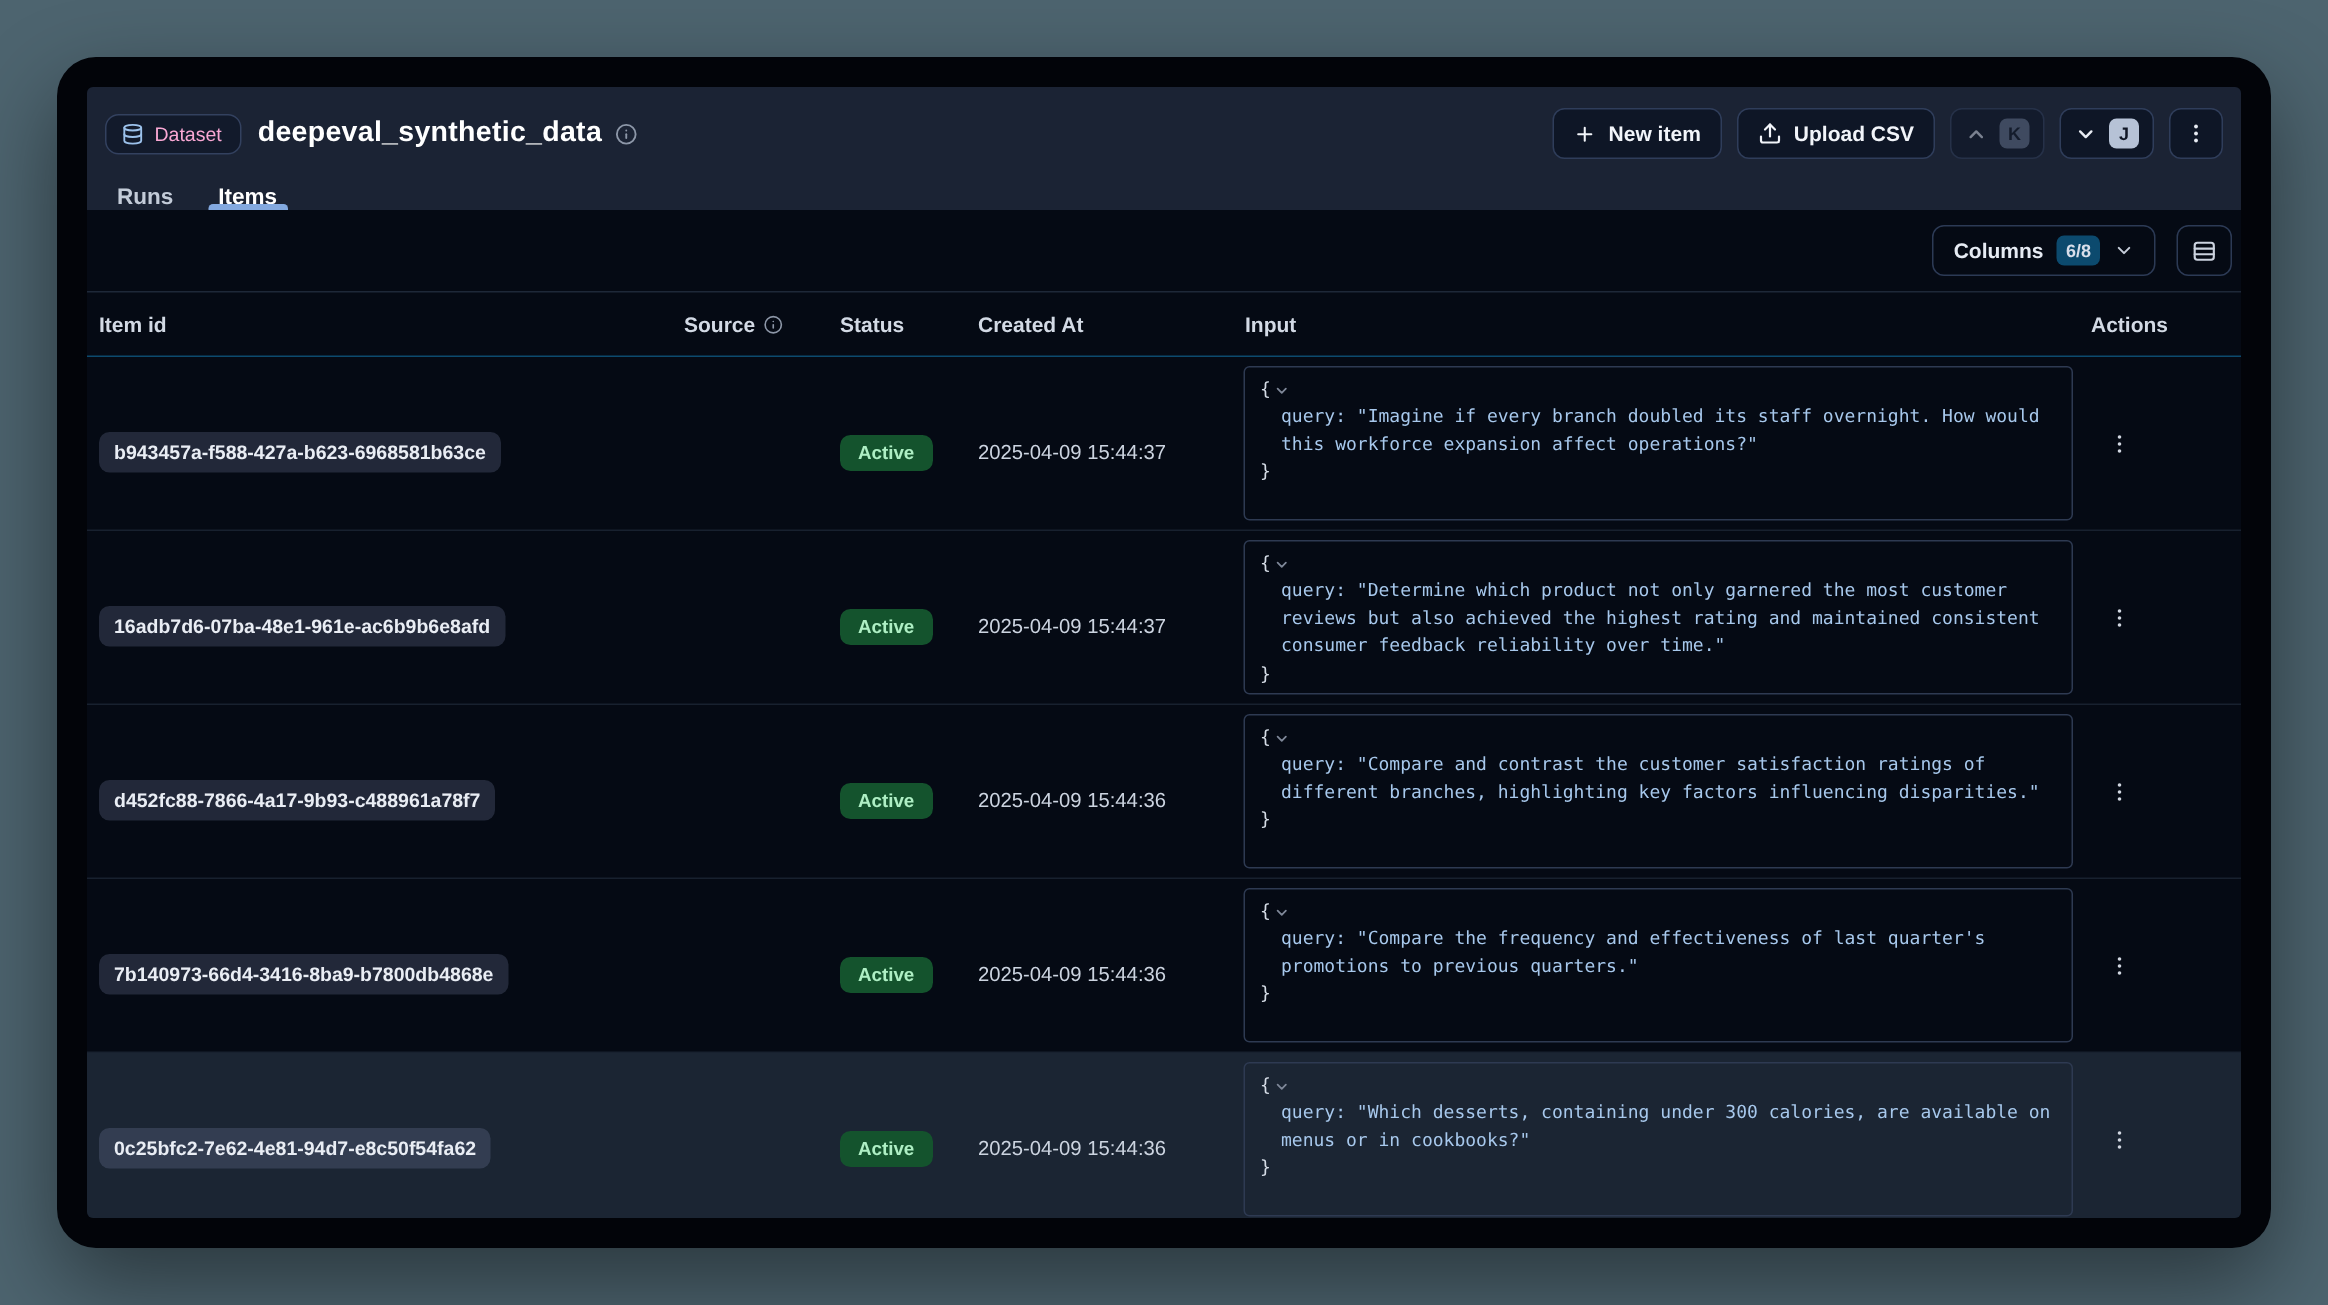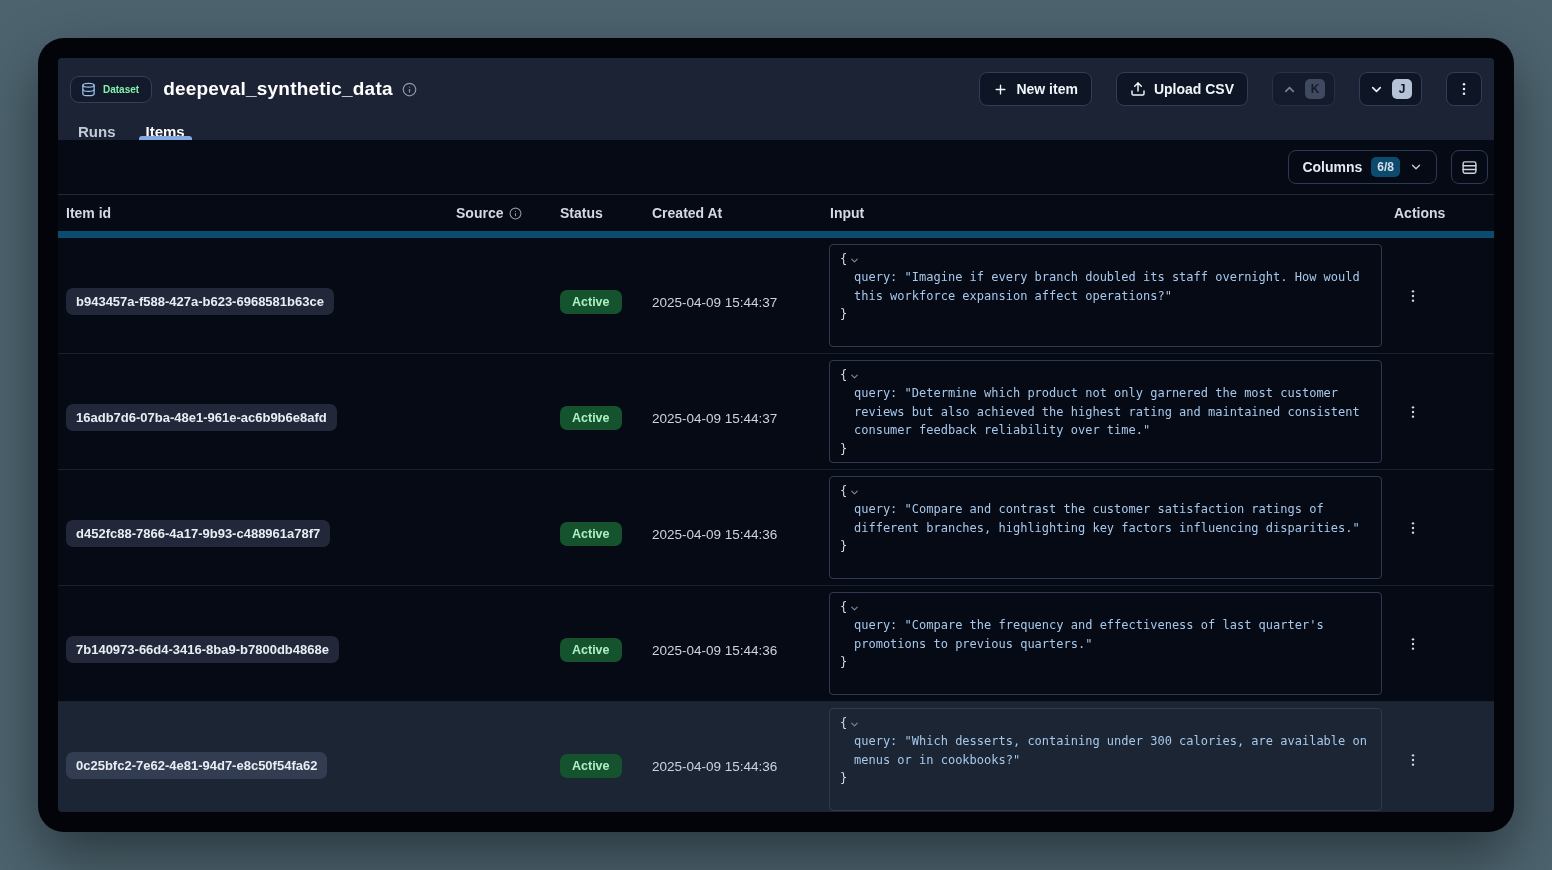--- a/index.html
+++ b/index.html
@@ -18,32 +18,32 @@
   }
 
   
   .app-header { background:#1b2334; padding:12px 12px 0; flex:0 0 auto; }
   .title-row { display:flex; align-items:center; height:38px; }
   .dataset-badge {
     display:inline-flex; align-items:center; gap:7px;
     background:#121a2b; border:1px solid #33415f; border-radius:9px;
     padding:5px 12px 5px 10px;
   }
-  .dataset-badge .label { font-size:10px; font-weight:700; color:#86efac; }
+  .dataset-badge .label { font-size:13px; font-weight:400; color:#f9a8d4; }
   .page-title { margin-left:11px; font-size:19px; font-weight:700; color:#ffffff; letter-spacing:.2px; }
   .info-icon { margin-left:9px; color:#8d97a8; display:inline-flex; }
   .spacer { flex:1; }
 
   .hbtn {
     display:inline-flex; align-items:center; gap:8px; height:34px;
     background:#0e1626; border:1px solid #2f3d5a; border-radius:8px;
     padding:12px 13px; color:#f2f5fa; font-size:14px; font-weight:600;
     cursor:pointer; white-space:nowrap;
   }
-  .hbtn + .hbtn { margin-left:24px; }
+  .hbtn + .hbtn { margin-left:10px; }
   .hbtn.icon-only { padding:0 9px; }
   .hbtn.dimmed { opacity:.55; }
   .kbd {
     width:20px; height:20px; border-radius:5px; display:grid; place-items:center;
     font-size:12px; font-weight:700; color:#101726;
   }
   .kbd.k { background:#5d6b84; }
   .kbd.j { background:#b6c2d6; }
 
   .tabs { display:flex; gap:26px; margin-top:7px; padding:0 6px; }
@@ -64,21 +64,21 @@
   .columns-btn .label { font-size:14px; font-weight:600; color:#e6ebf3; }
   .count-badge { background:#0c4a6e; border-radius:5px; padding:3px 6px; font-size:12px; font-weight:700; color:#d8deea;text-align:right; }
   .square-btn {
     width:37px; height:34px; border:1px solid #2c3a55; border-radius:8px;
     display:grid; place-items:center; background:transparent; cursor:pointer; color:#ccd3df;
   }
 
   
   .table-wrap { border-top:1px solid #1e2838; flex:1; overflow:hidden; }
   .grid-row { display:grid; grid-template-columns:390px 104px 92px 178px minmax(0,1fr) 106px; }
-  .thead { height:43px; align-items:center; border-bottom:7px solid #0c4a6e; }
+  .thead { height:43px; align-items:center; border-bottom:1px solid #0c4a6e; }
   .th { font-size:14px; font-weight:600; color:#d3dae5; padding-left:8px; display:flex; align-items:center; gap:6px; }
   .th.actions { padding-left:6px; }
 
   .trow { height:116px; align-items:center; border-bottom:1px solid #18212f; }
   .trow.highlighted { background:#1b2533; }
   .cell { padding-left:8px;margin-top:12px; }
   .id-pill {
     display:inline-block; background:rgba(150,160,205,.20); border-radius:7px;
     padding:6px 10px; font-size:13px; font-weight:700; color:#e9edf4; cursor:pointer;
   }

